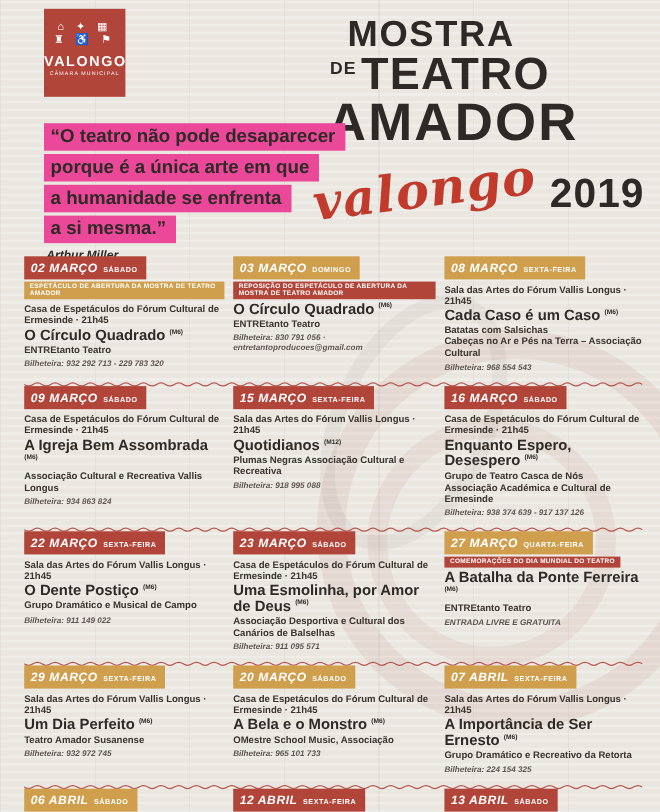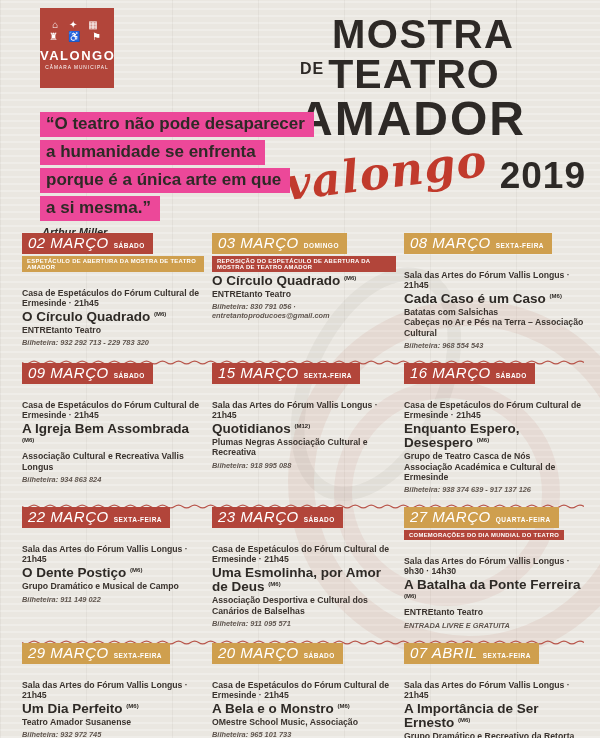--- a/index.html
+++ b/index.html
@@ -21,21 +21,21 @@
 
   .header{position:relative;height:232px;z-index:2;}
   .logo{position:absolute;left:40px;top:8px;width:74px;height:80px;background:#b2453a;
     color:#fff;text-align:center;padding-top:11px;box-sizing:border-box;}
   .logo-icons{font-size:10px;line-height:12px;letter-spacing:4px;}
   .logo-name{font-size:13px;font-weight:bold;letter-spacing:1.5px;margin-top:5px;}
   .logo-sub{font-size:4.8px;letter-spacing:1px;margin-top:2px;}
 
   .titleblock{position:absolute;left:300px;top:16px;width:284px;line-height:0.92;
     color:#2d2926;font-weight:800;}
-  .t1{font-size:40px;letter-spacing:1.5px;margin-left:32px;}
+  .t1{font-size:33px;letter-spacing:1.5px;margin-left:16px;}
   .t2{font-size:41px;letter-spacing:1px;margin-top:3px;}
   .t2-small{font-size:16px;letter-spacing:1px;vertical-align:14px;margin-right:4px;}
   .t3{font-size:48px;letter-spacing:2px;margin-left:-2px;margin-top:3px;}
   .t4{position:absolute;left:-14px;top:134px;width:300px;display:flex;
     align-items:baseline;justify-content:flex-end;gap:12px;}
   .script{font-family:"DejaVu Serif",serif;font-style:italic;font-weight:bold;
     color:#c13a2c;font-size:45px;transform:rotate(-7deg);display:inline-block;
     letter-spacing:1px;line-height:1;}
   .year{font-size:37px;font-weight:800;letter-spacing:1px;}
 
@@ -43,27 +43,27 @@
   .qline{display:table;background:#ec4899;color:#2e2a26;font-weight:bold;
     font-size:17px;padding:2px 9px 3px 6px;margin-bottom:3px;white-space:nowrap;}
   .qauthor{font-style:italic;font-weight:bold;font-size:11px;margin-top:5px;margin-left:2px;}
 
   .events{position:relative;z-index:2;display:grid;
     grid-template-columns:182px 184px 180px;column-gap:8px;
     margin:0 12px 0 22px;align-items:start;}
   .wavy{grid-column:1/-1;margin:2px 0 3px;height:7px;}
   .event{padding-top:1px;}
   .ehead{display:inline-block;color:#fff;padding:1px 8px 2px 6px;}
-  .edate{font-size:15px;font-weight:400;font-style:italic;letter-spacing:0.5px;}
+  .edate{font-size:11px;font-weight:700;font-style:italic;letter-spacing:0.5px;}
   .eday{font-size:6.5px;font-weight:bold;margin-left:5px;letter-spacing:0.5px;}
   .red{background:#b2453a;}
   .gold{background:#cf9f4e;}
   .enote{display:table;color:#fff;font-size:5.9px;font-weight:bold;
     padding:2px 5px;margin-top:2px;letter-spacing:0.3px;}
-  .evenue{font-size:8.7px;font-weight:bold;color:#3a332e;margin-top:16px;}
+  .evenue{font-size:8.7px;font-weight:bold;color:#3a332e;margin-top:4px;}
   .etitle{font-size:13.5px;font-weight:800;color:#2e2a26;margin-top:2px;line-height:1.05;}
   .etitle sup{font-size:6px;font-weight:bold;letter-spacing:0;}
   .ecompany{font-size:8.7px;font-weight:bold;color:#3a332e;line-height:1.18;margin-top:1px;}
   .eticket{font-size:7.4px;font-style:italic;color:#5f554e;margin-top:3px;font-weight:bold;}
 </style>
 </head>
 <body>
 
 <div class="bg-circle1"></div>
 <div class="bg-circle2"></div>
@@ -82,22 +82,22 @@
     <div class="t2"><span class="t2-small">DE</span><span>TEATRO</span></div>
     <div class="t3">AMADOR</div>
     <div class="t4">
       <span class="script">valongo</span>
       <span class="year">2019</span>
     </div>
   </div>
 
   <div class="quote">
     <div class="qline">“O teatro não pode desaparecer</div>
+    <div class="qline">porque é a única arte em que</div>
     <div class="qline">a humanidade se enfrenta</div>
-    <div class="qline">porque é a única arte em que</div>
     <div class="qline">a si mesma.”</div>
     <div class="qauthor">Arthur Miller</div>
   </div>
 </div>
 
 <div class="events">
     <div class="event">
     <div class="ehead red">
       <span class="edate">02 MARÇO</span><span class="eday">SÁBADO</span>
     </div>
@@ -198,21 +198,20 @@
     <div class="ecompany">
         <div>Associação Desportiva e Cultural dos Canários de Balselhas</div>
       </div>
     <div class="eticket">Bilheteira: 911 095 571</div>
   </div>
     <div class="event">
     <div class="ehead gold">
       <span class="edate">27 MARÇO</span><span class="eday">QUARTA-FEIRA</span>
     </div>
     <div class="enote red">COMEMORAÇÕES DO DIA MUNDIAL DO TEATRO</div>
-    <div class="evenue">Sala das Artes do Fórum Vallis Longus · 9h30 · 14h30</div>
     <div class="etitle"><span>A Batalha da Ponte Ferreira</span> <sup>(M6)</sup></div>
     <div class="ecompany">
         <div>ENTREtanto Teatro</div>
       </div>
     <div class="eticket">ENTRADA LIVRE E GRATUITA</div>
   </div>
     <div class="wavy"><svg width="100%" height="7" viewBox="0 0 560 7" preserveAspectRatio="none">
         <path d="M0 3.5 q 4 2.8 8 0 q 4 -2.8 8 0 q 4 2.8 8 0 q 4 -2.8 8 0 q 4 2.8 8 0 q 4 -2.8 8 0 q 4 2.8 8 0 q 4 -2.8 8 0 q 4 2.8 8 0 q 4 -2.8 8 0 q 4 2.8 8 0 q 4 -2.8 8 0 q 4 2.8 8 0 q 4 -2.8 8 0 q 4 2.8 8 0 q 4 -2.8 8 0 q 4 2.8 8 0 q 4 -2.8 8 0 q 4 2.8 8 0 q 4 -2.8 8 0 q 4 2.8 8 0 q 4 -2.8 8 0 q 4 2.8 8 0 q 4 -2.8 8 0 q 4 2.8 8 0 q 4 -2.8 8 0 q 4 2.8 8 0 q 4 -2.8 8 0 q 4 2.8 8 0 q 4 -2.8 8 0 q 4 2.8 8 0 q 4 -2.8 8 0 q 4 2.8 8 0 q 4 -2.8 8 0 q 4 2.8 8 0 q 4 -2.8 8 0 q 4 2.8 8 0 q 4 -2.8 8 0 q 4 2.8 8 0 q 4 -2.8 8 0 q 4 2.8 8 0 q 4 -2.8 8 0 q 4 2.8 8 0 q 4 -2.8 8 0 q 4 2.8 8 0 q 4 -2.8 8 0 q 4 2.8 8 0 q 4 -2.8 8 0 q 4 2.8 8 0 q 4 -2.8 8 0 q 4 2.8 8 0 q 4 -2.8 8 0 q 4 2.8 8 0 q 4 -2.8 8 0 q 4 2.8 8 0 q 4 -2.8 8 0 q 4 2.8 8 0 q 4 -2.8 8 0 q 4 2.8 8 0 q 4 -2.8 8 0 q 4 2.8 8 0 q 4 -2.8 8 0 q 4 2.8 8 0 q 4 -2.8 8 0 q 4 2.8 8 0 q 4 -2.8 8 0 q 4 2.8 8 0 q 4 -2.8 8 0 q 4 2.8 8 0 q 4 -2.8 8 0" fill="none" stroke="#b2453a" stroke-width="1.1" opacity="0.9"></path>
       </svg></div>
     <div class="event">

